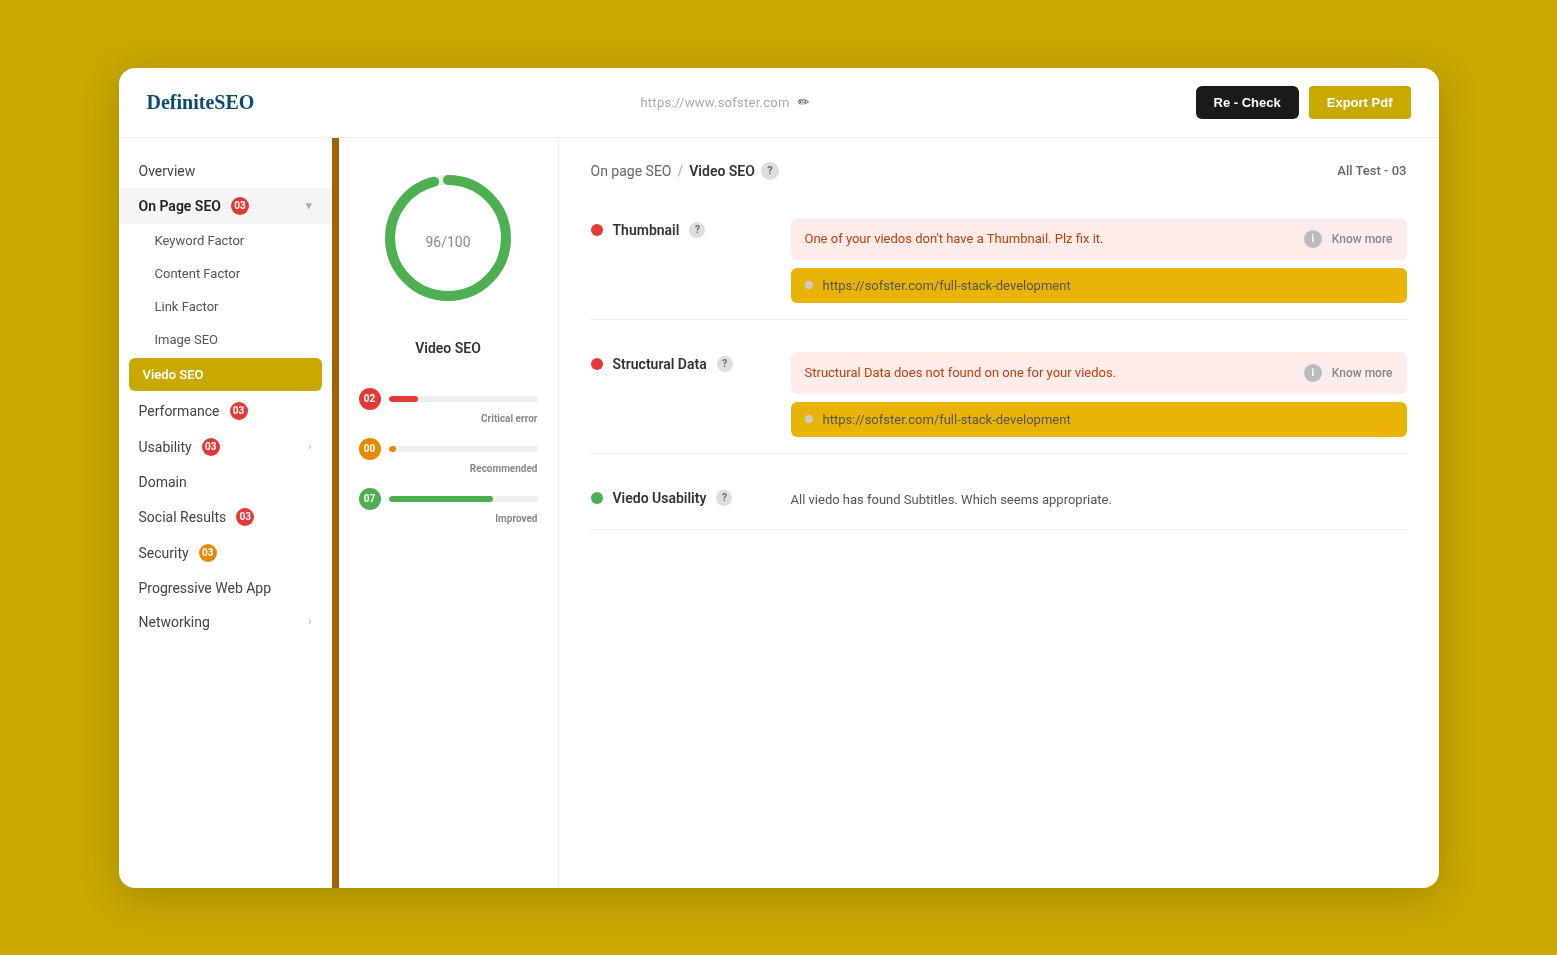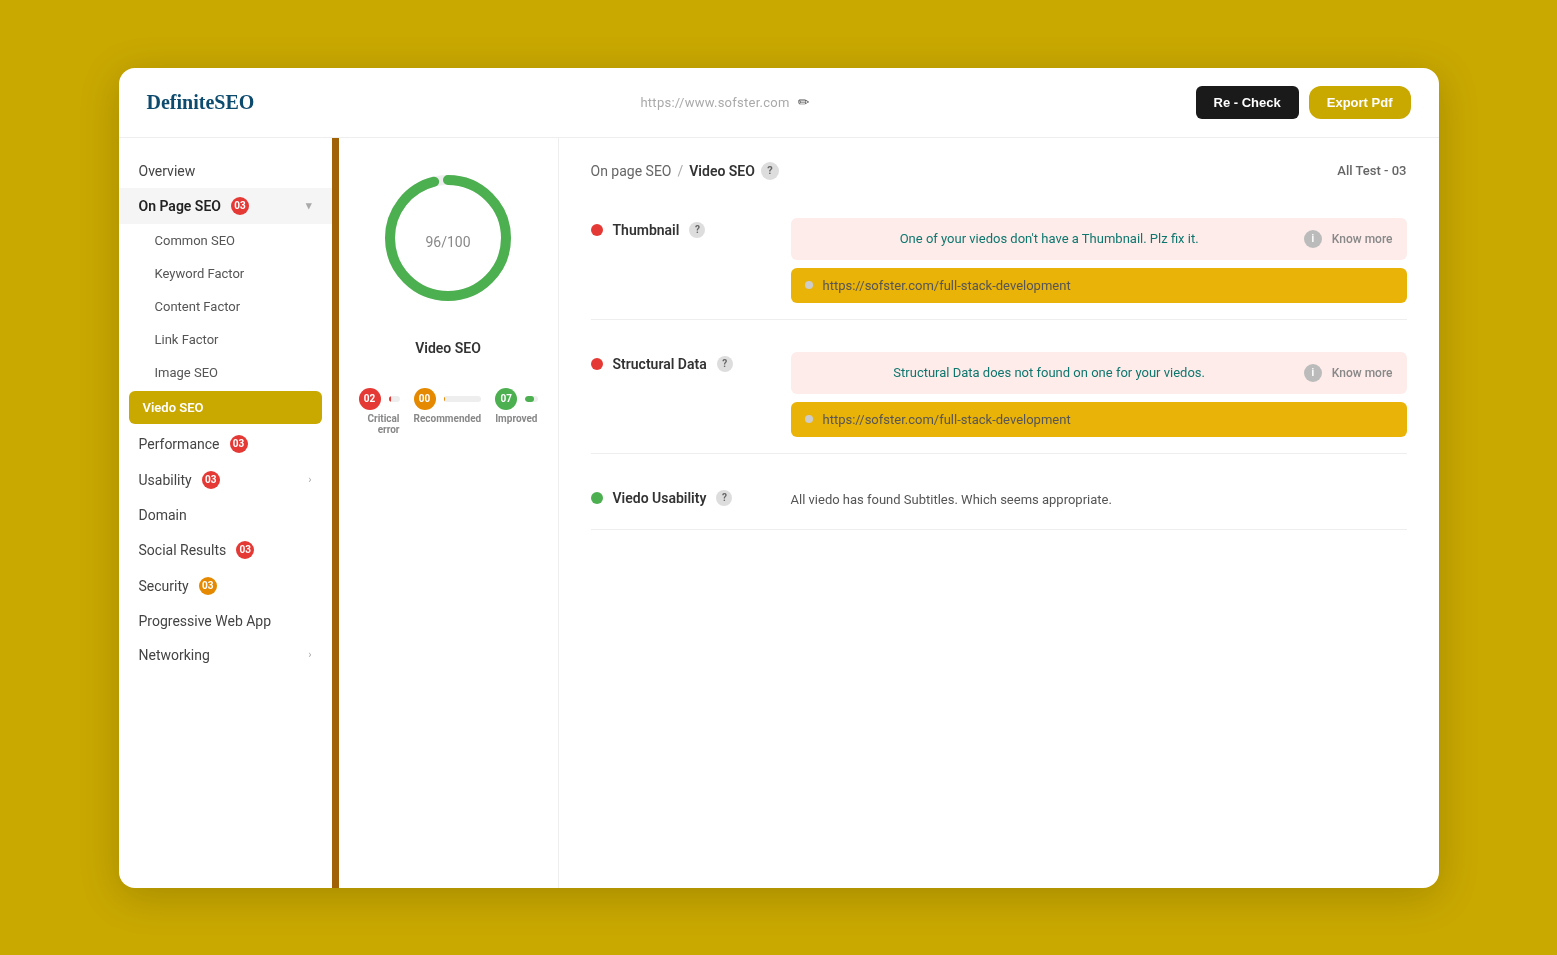--- a/index.html
+++ b/index.html
@@ -69,21 +69,21 @@
       border-radius: 6px;
       font-size: 13px;
       font-weight: 600;
       cursor: pointer;
     }
     .btn-export {
       background: #c9a800;
       color: #fff;
       border: none;
       padding: 6px 18px;
-      border-radius: 12px;
+      border-radius: 4px;
       font-size: 13px;
       font-weight: 600;
       cursor: pointer;
     }
     
     .body {
       display: flex;
       flex: 1;
     }
     
@@ -200,21 +200,21 @@
     .chart-label {
       font-size: 14px;
       font-weight: 600;
       color: #333;
       text-align: center;
     }
     
     .stats-list {
       width: 100%;
       display: flex;
-      flex-direction: row;
+      flex-direction: column;
       gap: 14px;
       padding: 0 4px;
     }
     .stat-item {
       display: flex;
       flex-direction: column;
       gap: 3px;
     }
     .stat-row {
       display: flex;
@@ -353,23 +353,22 @@
       background: #fdecea;
       border-radius: 6px;
       padding: 12px 14px;
       display: flex;
       align-items: center;
       justify-content: space-between;
       gap: 10px;
     }
     .test-error-text {
       font-size: 13px;
-      color: #0f766e;
+      color: #c2410c;
       flex: 1;
-      text-align: center;
     }
     .info-icon {
       width: 18px;
       height: 18px;
       border-radius: 50%;
       background: #bbb;
       color: #fff;
       display: flex;
       align-items: center;
       justify-content: center;
@@ -435,23 +434,20 @@
       <div class="sidebar-item">
         <span>Overview</span>
       </div>
       <div class="sidebar-item active-parent">
         <span>On Page SEO</span>
         <span class="badge">03</span>
         <span class="chevron">▾</span>
       </div>
       <div class="sidebar-sub">
         <div class="sidebar-item">
-          <span>Common SEO</span>
-        </div>
-        <div class="sidebar-item">
           <span>Keyword Factor</span>
         </div>
         <div class="sidebar-item">
           <span>Content Factor</span>
         </div>
         <div class="sidebar-item">
           <span>Link Factor</span>
         </div>
         <div class="sidebar-item">
           <span>Image SEO</span>

